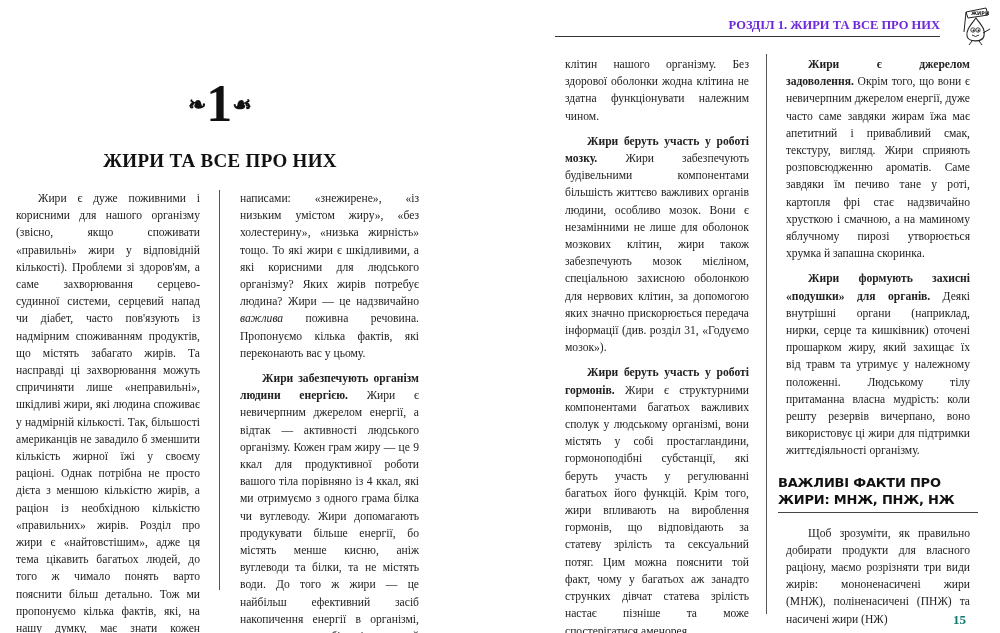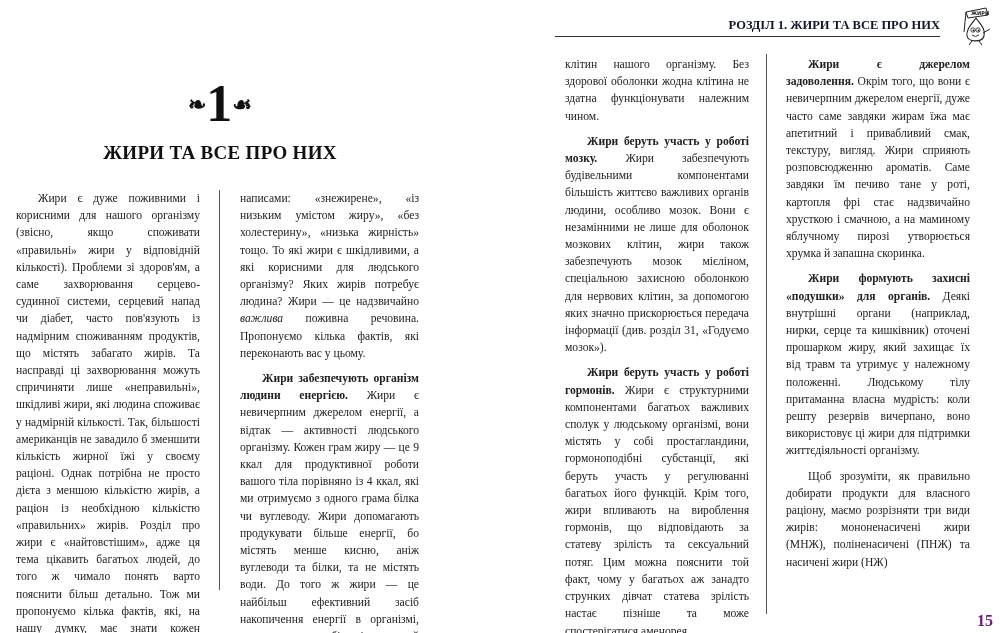--- a/index.html
+++ b/index.html
@@ -4,21 +4,21 @@
 <style>
   html, body { margin:0; padding:0; }
   body { width:1000px; height:633px; background:#ffffff; position:relative; overflow:hidden;
          font-family:"Liberation Serif", "DejaVu Serif", serif; color:#222; }
   .page { position:absolute; top:0; height:633px; }
   .page-left { left:0; width:500px; }
 
   .chapter-num { position:absolute; top:78px; left:0; width:440px; text-align:center;
                  font-size:52px; font-weight:bold; line-height:52px; color:#111; }
   .chapter-num .orn { display:inline-block; font-size:22px; vertical-align:middle; position:relative; top:-4px; }
-  .chapter-title { position:absolute; top:142px; left:0; width:440px; text-align:center;
+  .chapter-title { position:absolute; top:150px; left:0; width:440px; text-align:center;
                    font-size:19px; font-weight:bold; letter-spacing:0.3px; color:#111; }
 
   .col { position:absolute; font-size:11.6px; line-height:17.2px; text-align:justify; hyphens:manual; }
   .col p { margin:8px; text-indent:22px; }
   .col p.noindent { text-indent:0; }
   .col b { font-weight:bold; }
   .col i { }
 
   .col-1 { left:8px; top:182px; width:200px; }
   .col-2 { left:232px; top:182px; width:195px; }
@@ -28,25 +28,25 @@
   .vrule { position:absolute; width:1px; background:#555; }
   .vr-left { left:219px; top:190px; height:400px; }
   .vr-right { left:766px; top:54px; height:560px; }
 
   .section-head { font-family:"DejaVu Sans", sans-serif; font-weight:bold; font-size:13px;
                   line-height:17px; letter-spacing:-0.2px; color:#111; margin:14px 0 0 0;
                   padding-bottom:4px; border-bottom:1.5px solid #444; text-align:left; }
   .section-head + p { margin-top:12px; }
 
   .running-head { position:absolute; top:18px; left:555px; width:385px; text-align:right;
-                  font-size:12.5px; font-weight:bold; color:#0f172a; padding-bottom:3px;
+                  font-size:12.5px; font-weight:bold; color:#6d28d9; padding-bottom:3px;
                   border-bottom:1px solid #333; }
   .mascot { position:absolute; top:2px; left:952px; width:44px; height:44px; }
 
-  .page-number { position:absolute; top:612px; left:977px; font-size:16px; font-weight:bold; color:#701a75; }
+  .page-number { position:absolute; top:612px; left:953px; font-size:13px; font-weight:bold; color:#0f766e; }
 </style>
 </head>
 <body>
 
 <div class="page page-left">
   <div class="chapter-num">
     <span class="orn">❧</span><span>1</span><span class="orn">☙</span>
   </div>
   <div class="chapter-title">ЖИРИ ТА ВСЕ ПРО НИХ</div>
 
@@ -85,17 +85,18 @@
   <p><b>Жири беруть участь у роботі мозку.</b><span> Жири забезпечують будівельними компонентами більшість життєво важливих органів людини, особливо мозок. Вони є незамінними не лише для оболонок мозкових клітин, жири також забезпечують мозок мієліном, спеціальною захисною оболонкою для нервових клітин, за допомогою яких значно прискорюється передача інформації (див. розділ 31, «Годуємо мозок»).</span></p>
   <p><b>Жири беруть участь у роботі гормонів.</b><span> Жири є структурними компонентами багатьох важливих сполук у людському організмі, вони містять у собі простагландини, гормоноподібні субстанції, які беруть участь у регулюванні багатьох його функцій. Крім того, жири впливають на вироблення гормонів, що відповідають за статеву зрілість та сексуальний потяг. Цим можна пояснити той факт, чому у багатьох аж занадто струнких дівчат статева зрілість настає пізніше та може спостерігатися аменорея.</span></p>
 
 </div>
 
 <div class="vrule vr-right"></div>
 
 <div class="col col-4">
   <p><b>Жири є джерелом задоволення.</b><span> Окрім того, що вони є невичерпним джерелом енергії, дуже часто саме завдяки жирам їжа має апетитний і привабливий смак, текстуру, вигляд. Жири сприяють розповсюдженню ароматів. Саме завдяки їм печиво тане у роті, картопля фрі стає надзвичайно хрусткою і смачною, а на маминому яблучному пирозі утворюється хрумка й запашна скоринка.</span></p>
   <p><b>Жири формують захисні «подушки» для органів.</b><span> Деякі внутрішні органи (наприклад, нирки, серце та кишківник) оточені прошарком жиру, який захищає їх від травм та утримує у належному положенні. Людському тілу притаманна власна мудрість: коли решту резервів вичерпано, воно використовує ці жири для підтримки життєдіяльності організму.</span></p>
+  <div class="section-head">ВАЖЛИВІ ФАКТИ ПРО ЖИРИ: МНЖ, ПНЖ, НЖ</div>
   <p><span>Щоб зрозуміти, як правильно добирати продукти для власного раціону, маємо розрізняти три види жирів: мононенасичені жири (МНЖ), поліненасичені (ПНЖ) та насичені жири (НЖ)</span></p>
 
 </div>
 
 <div class="page-number">15</div>
 
 </body></html>

